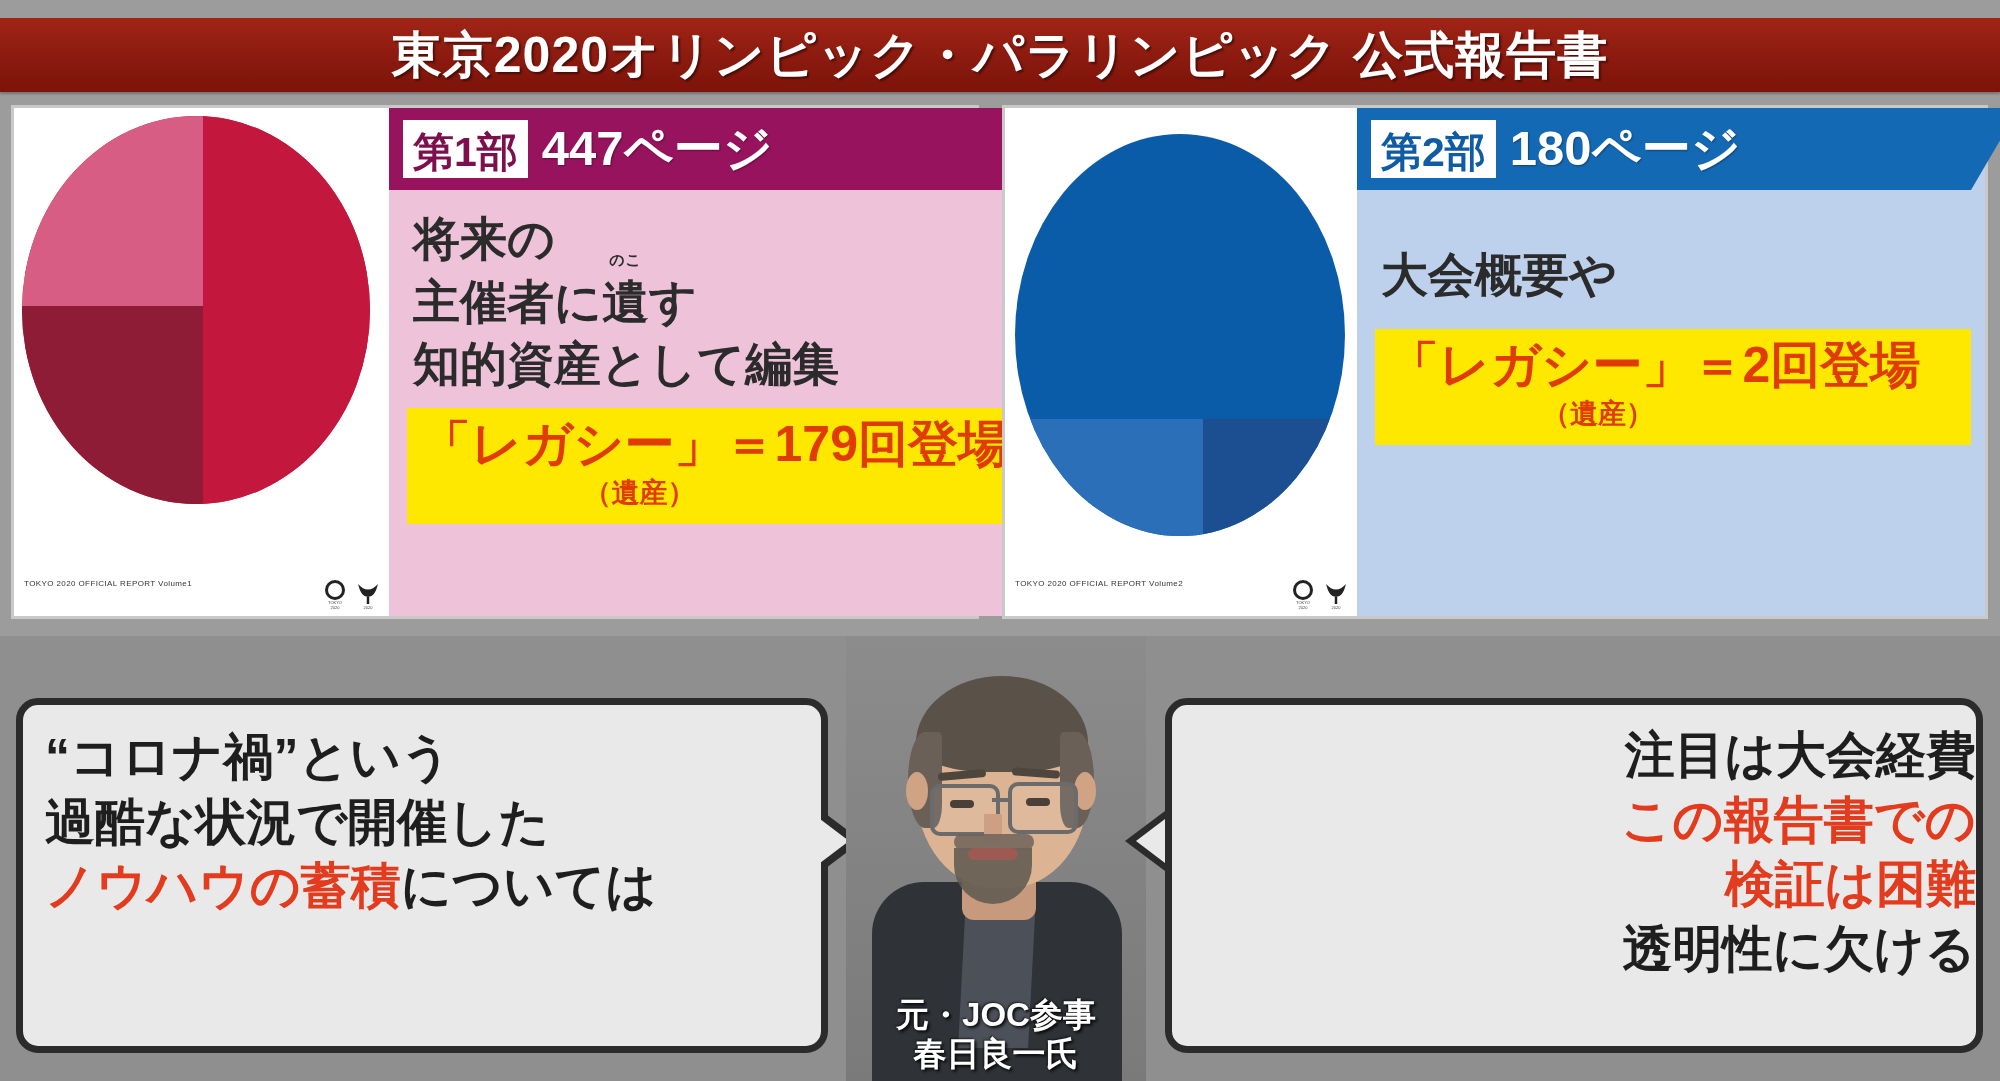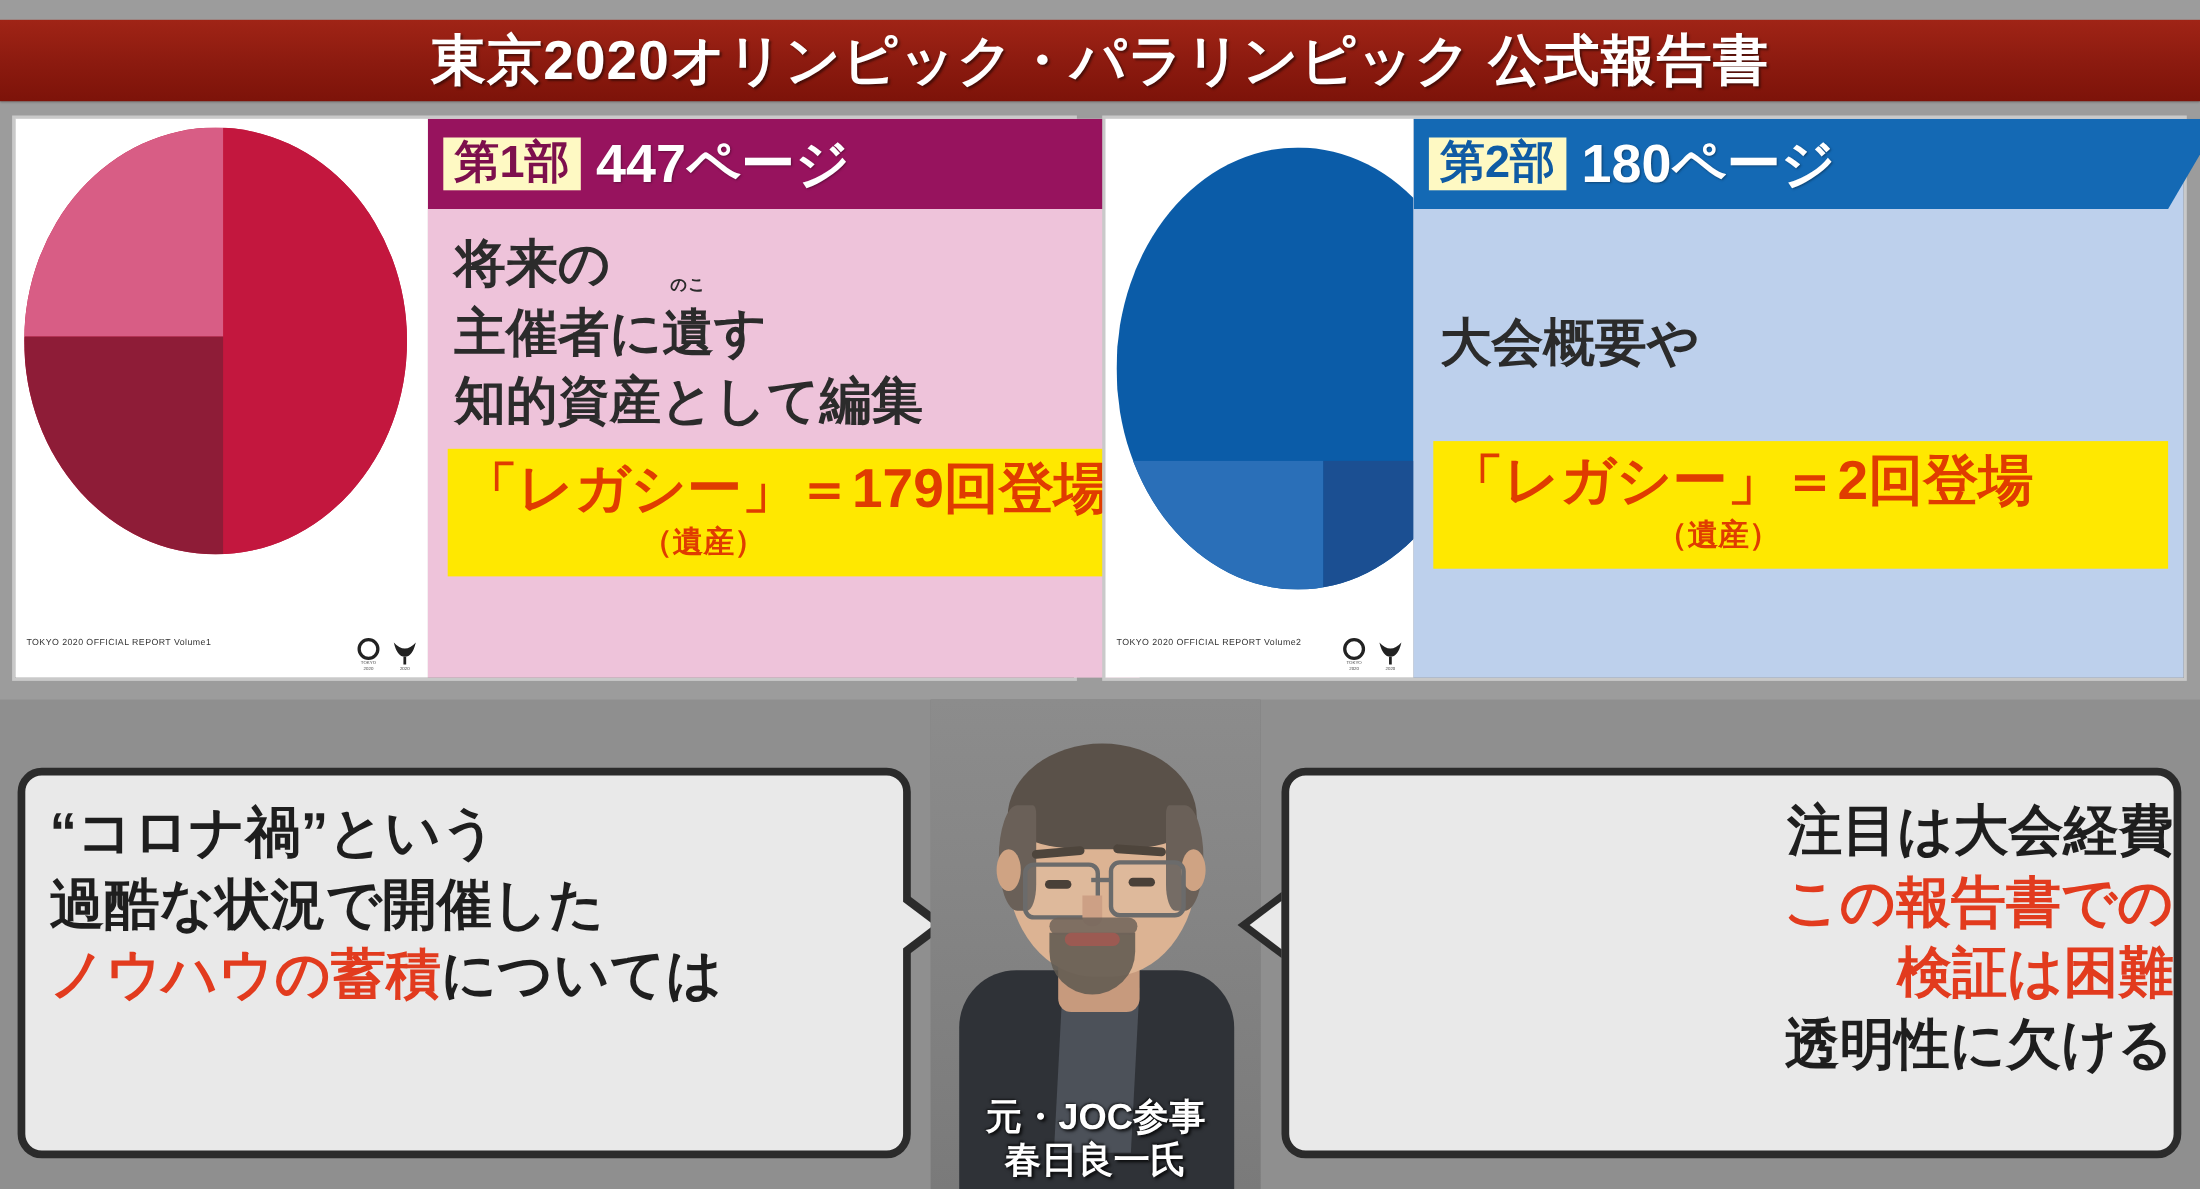--- a/index.html
+++ b/index.html
@@ -41,21 +41,21 @@
   .panel-right{left:1005px;width:980px;}
 
   
   .cover{
     position:relative;
     background:#ffffff;
     flex:0 0 auto;
     overflow:hidden;
   }
   .panel-left .cover{width:375px;}
-  .panel-right .cover{width:280px;}
+  .panel-right .cover{width:352px;}
 
   .cover-circle{
     position:absolute;
     border-radius:50%;
     overflow:hidden;
   }
   .panel-left .cover-circle{
     left:8px;top:8px;width:348px;height:388px;
   }
   .panel-right .cover-circle{
@@ -84,21 +84,21 @@
   }
   .emblems{display:flex;gap:7px;align-items:flex-end;margin-bottom:-2px;}
   .emblem{width:26px;height:32px;}
 
   
   .info{
     position:relative;flex:1 1 auto;
     display:flex;flex-direction:column;
   }
   .panel-left .info{background:#eec3da;}
-  .panel-right .info{background:#bdd0ec;gap:36px;}
+  .panel-right .info{background:#bdd0ec;}
 
   .tag-band{
     position:relative;
     height:82px;
     display:flex;align-items:center;
     padding-left:14px;
     color:#ffffff;
   }
   .panel-left .tag-band{
     background:#97135e;
@@ -106,23 +106,23 @@
     clip-path:polygon(0 0,100% 0,calc(100% - 50px) 100%,0 100%);
     padding-right:60px;
   }
   .panel-right .tag-band{
     background:#1469b4;
     width:calc(100% - 40px);
     clip-path:polygon(0 0,100% 0,calc(100% - 48px) 100%,0 100%);
     padding-right:60px;
   }
   .tag-chip{
-    background:#fef9c3;
+    background:#ffffff;
     font-size:41px;font-weight:bold;
-    padding:1px 10px 4px 10px;
+    padding:11px 10px 4px 10px;
     line-height:1.05;
     white-space:nowrap;
   }
   .panel-left .tag-chip{color:#7d0f4d;}
   .panel-right .tag-chip{color:#0f5ba4;}
   .tag-pages{
     font-size:49px;font-weight:bold;margin-left:14px;white-space:nowrap;
     text-shadow:1px 1px 2px rgba(0,0,0,.35);
   }
 

